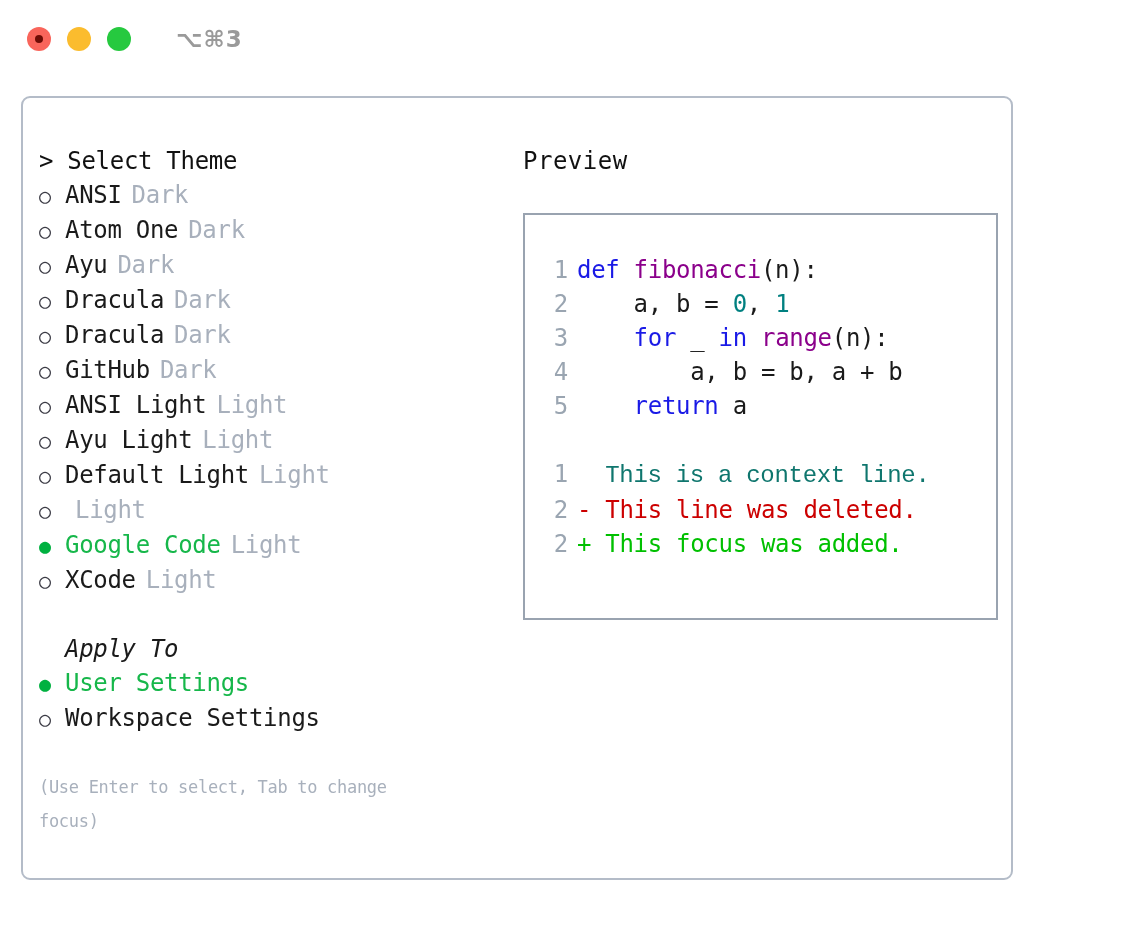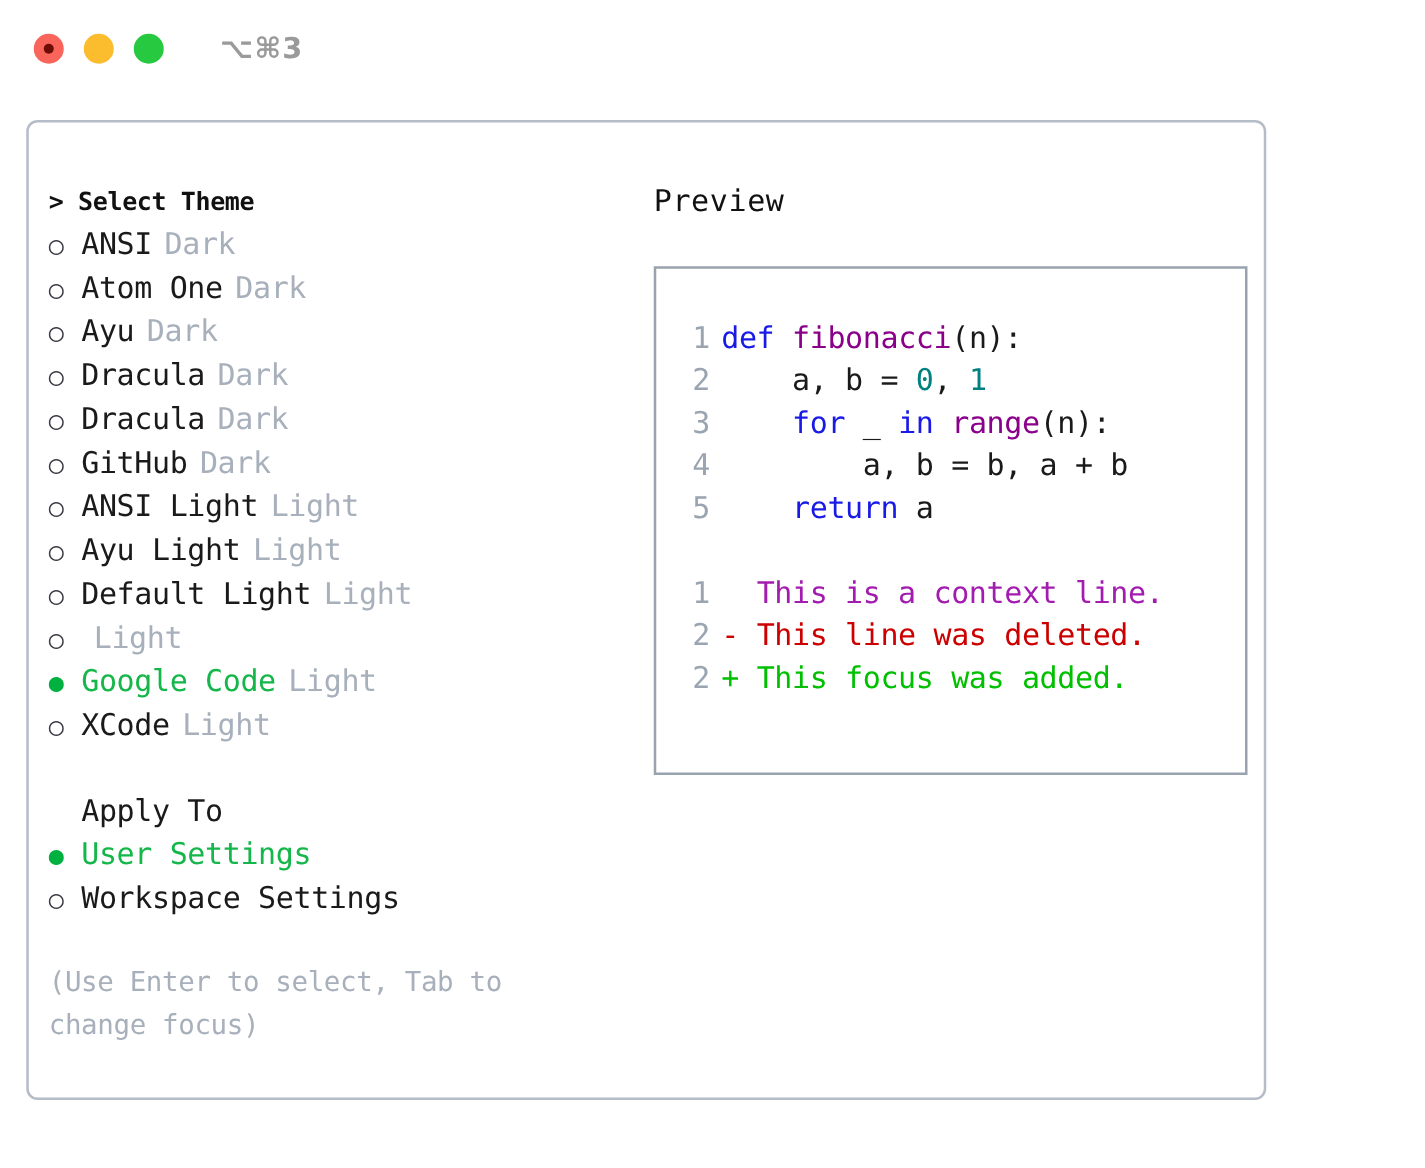--- a/index.html
+++ b/index.html
@@ -93,22 +93,22 @@
   
   .left-col {
     position: absolute;
     left: 16px;
     top: 46px;
     width: 450px;
   }
 
   .list-header {
     font-family: "DejaVu Sans Mono", monospace;
-    font-size: 20px;
-    font-weight: bold;
+    font-size: 24px;
+    font-weight: normal;
     color: #111111;
     line-height: 34px;
     white-space: pre;
     letter-spacing: -0.3px;
   }
 
   .opt-row {
     display: flex;
     align-items: baseline;
     line-height: 34px;
@@ -141,26 +141,27 @@
   .section-gap { height: 34px; }
 
   .sub-header {
     font-family: "DejaVu Sans Mono", monospace;
     font-size: 24px;
     color: #1a1a1a;
     line-height: 34px;
     padding-left: 26px;
     white-space: pre;
     letter-spacing: -0.3px;
+    font-style: italic;
   }
 
   .hint {
     margin-top: 34px;
     font-family: "DejaVu Sans Mono", monospace;
-    font-size: 22px;
+    font-size: 17px;
     color: #a8b0bc;
     line-height: 34px;
     width: 400px;
     letter-spacing: -0.3px;
   }
 
   
   .right-col {
     position: absolute;
     left: 479px;
@@ -203,21 +204,21 @@
     padding-right: 9px;
     box-sizing: border-box;
   }
   .code-text { color: #1a1a1a; }
 
   .tok-kw  { color: #1a1ae6; }
   .tok-fn  { color: #8b008b; }
   .tok-num { color: #008080; }
   .tok-pl  { color: #1a1a1a; }
 
-  .diff-context { color: #a21caf; }
+  .diff-context { color: #0f766e; font-family: Liberation Mono, monospace; }
   .diff-del     { color: #cc0000; }
   .diff-add     { color: #00c000; }
 
   .blank-line { height: 34px; }
 </style>
 </head>
 <body>
 
 <div class="window">
 

